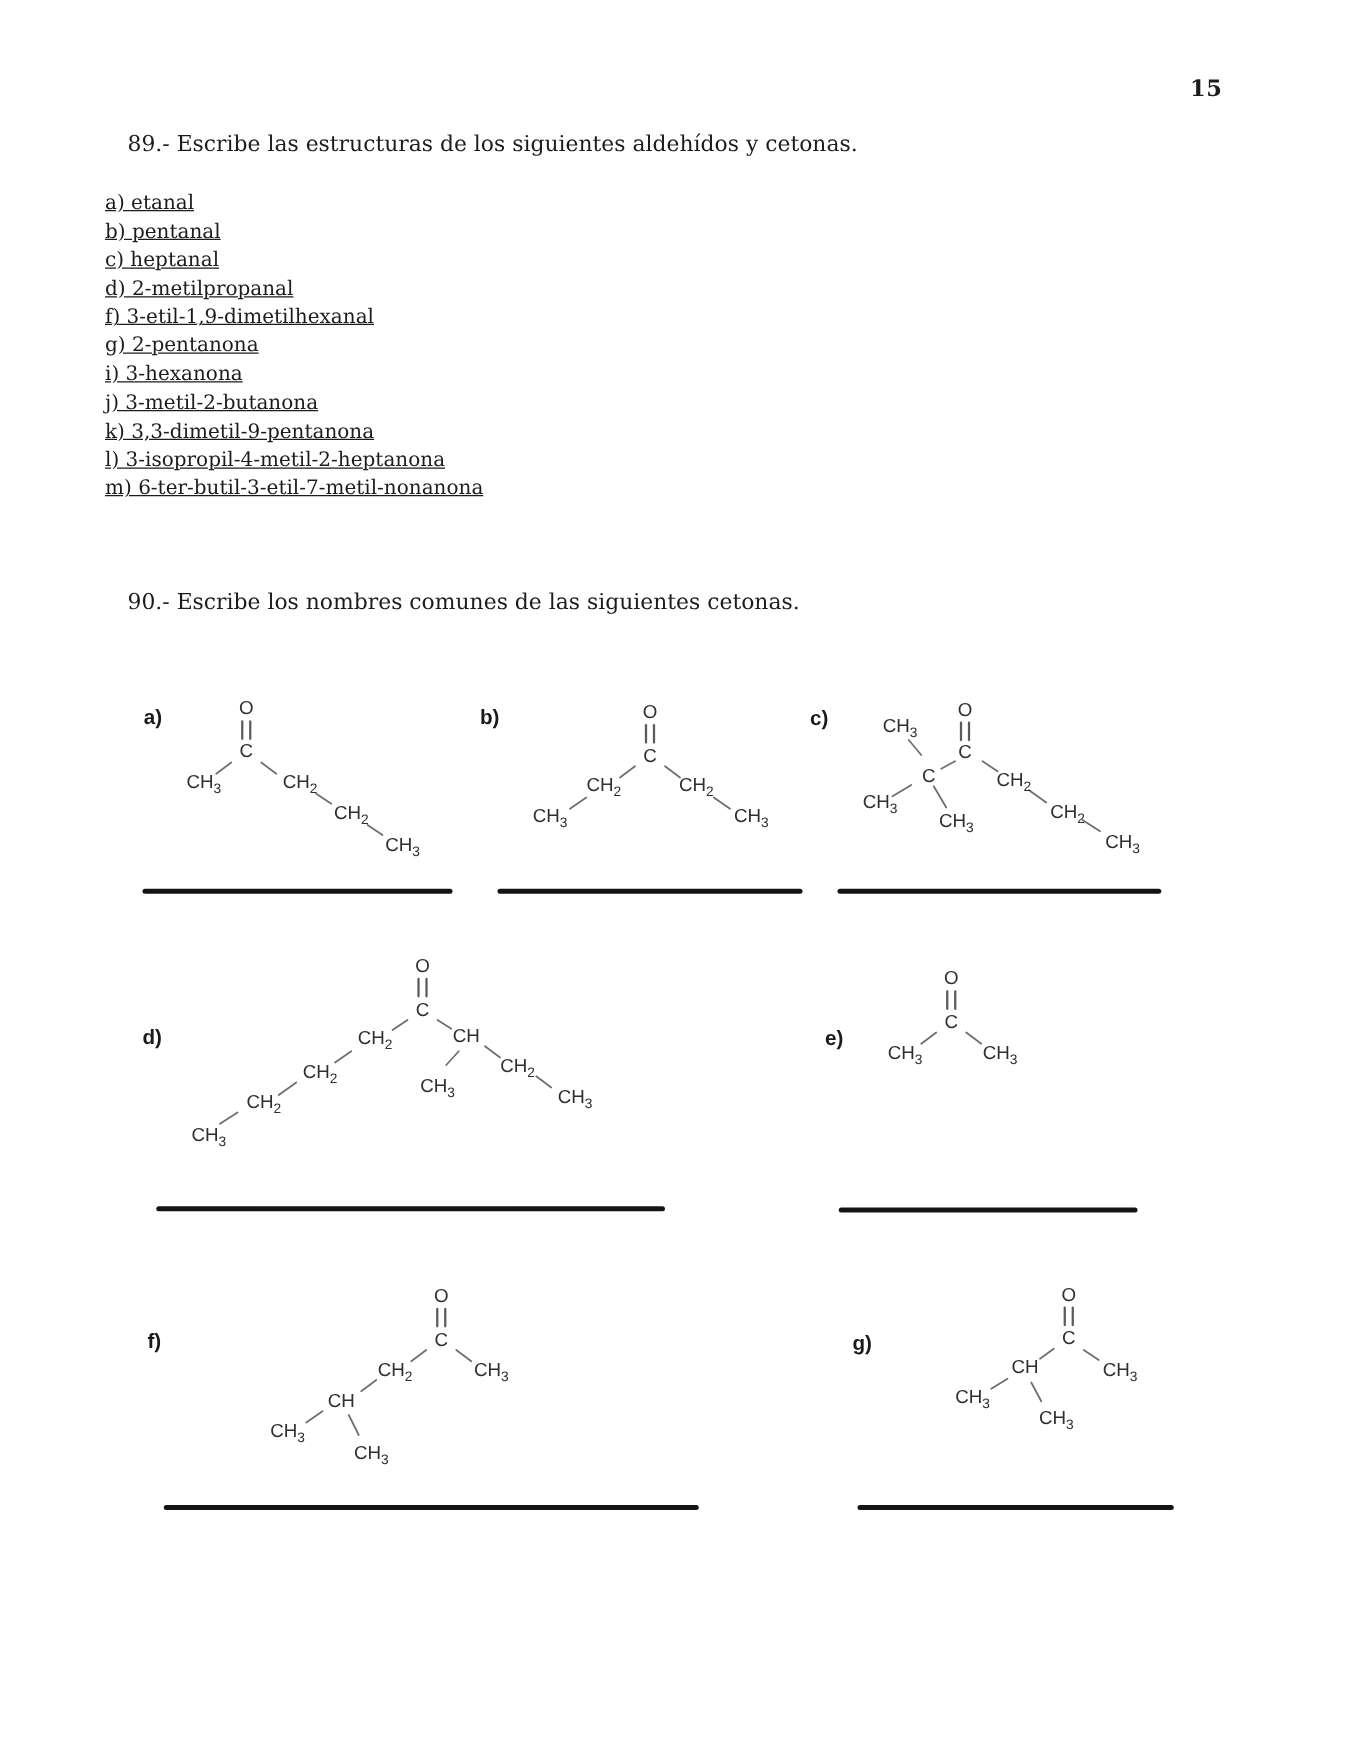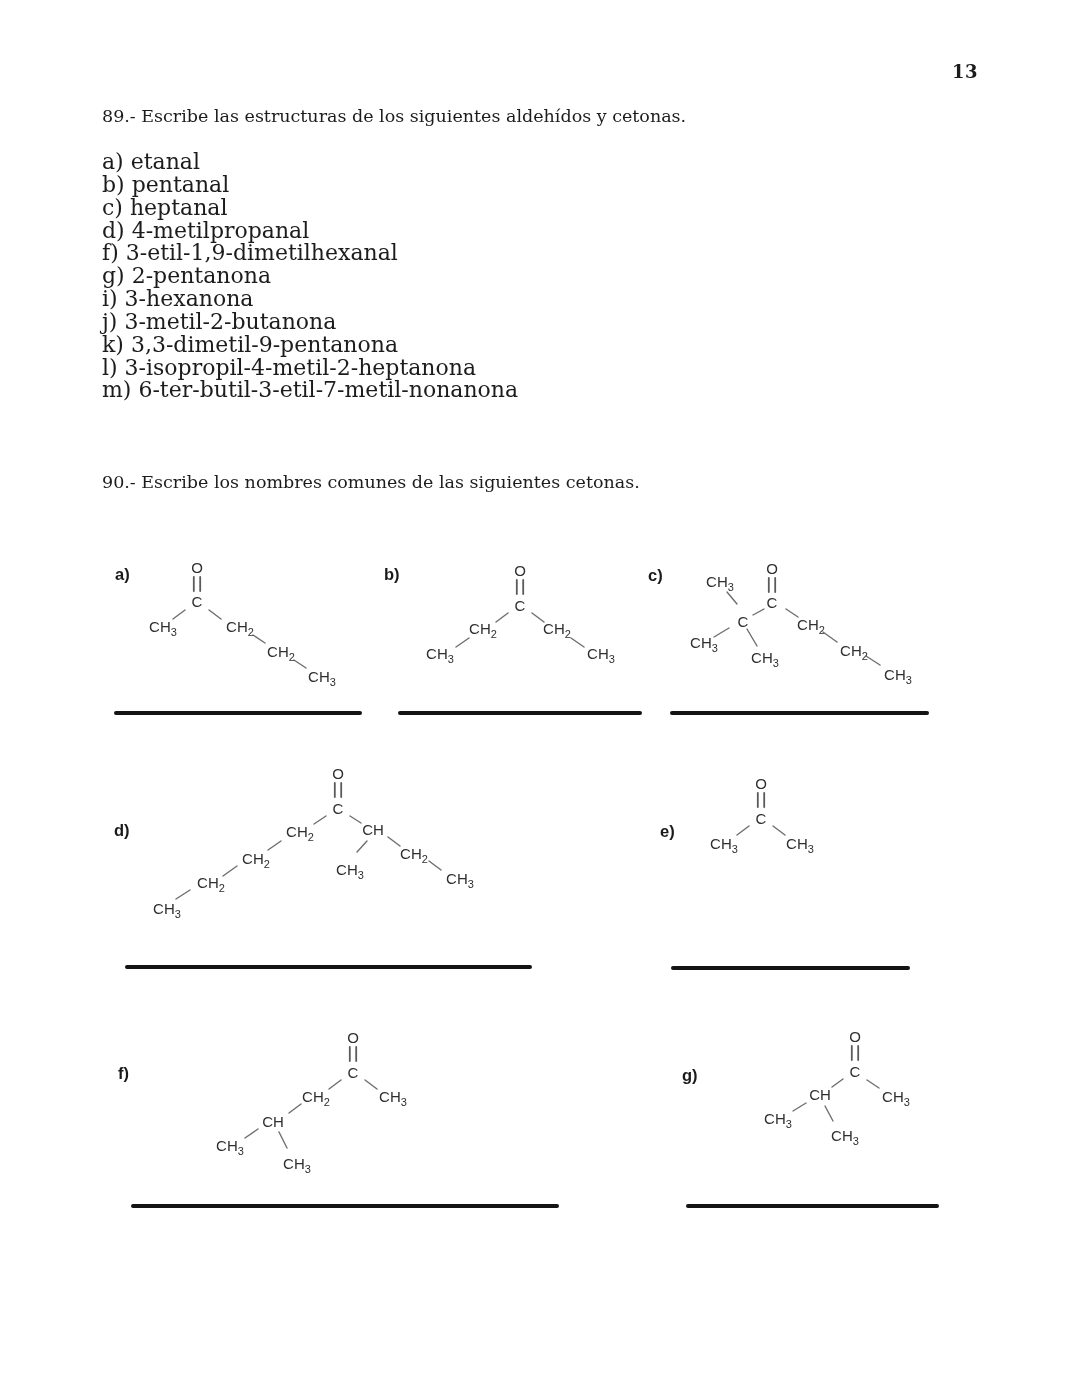--- a/index.html
+++ b/index.html
@@ -23,25 +23,26 @@
   .ex-title {
     position: absolute;
     left: 102px;
     font-size: 17.5px;
     white-space: nowrap;
   }
   .ex89-title { top: 106px; }
   .ex90-title { top: 472px; }
   .ex89-list {
     position: absolute;
-    left: 102px;
+    left: 84px;
     top: 151px;
-    font-size: 22px;
+    font-size: 16px;
     line-height: 22.85px;
     white-space: nowrap;
+    text-decoration: underline;
   }
   #structures-layer { position: absolute; inset: 0; }
   .struct-label {
     position: absolute;
     font-family: "Liberation Sans", sans-serif;
     font-weight: bold;
     font-size: 16.5px;
     color: #1a1a1a;
     white-space: nowrap;
   }
@@ -60,29 +61,29 @@
     width: 1080px;
     height: 1397px;
     pointer-events: none;
   }
 </style>
 </head>
 <body>
 
 <div class="page">
 
-  <div class="page-number">13</div>
+  <div class="page-number">15</div>
 
   <div class="ex-title ex89-title">89.- Escribe las estructuras de los siguientes aldehídos y cetonas.</div>
 
   <div class="ex89-list">
     <div>a) etanal</div>
     <div>b) pentanal</div>
     <div>c) heptanal</div>
-    <div>d) 4-metilpropanal</div>
+    <div>d) 2-metilpropanal</div>
     <div>f) 3-etil-1,9-dimetilhexanal</div>
     <div>g) 2-pentanona</div>
     <div>i) 3-hexanona</div>
     <div>j) 3-metil-2-butanona</div>
     <div>k) 3,3-dimetil-9-pentanona</div>
     <div>l) 3-isopropil-4-metil-2-heptanona</div>
     <div>m) 6-ter-butil-3-etil-7-metil-nonanona</div>
   </div>
 
   <div class="ex-title ex90-title">90.- Escribe los nombres comunes de las siguientes cetonas.</div>

